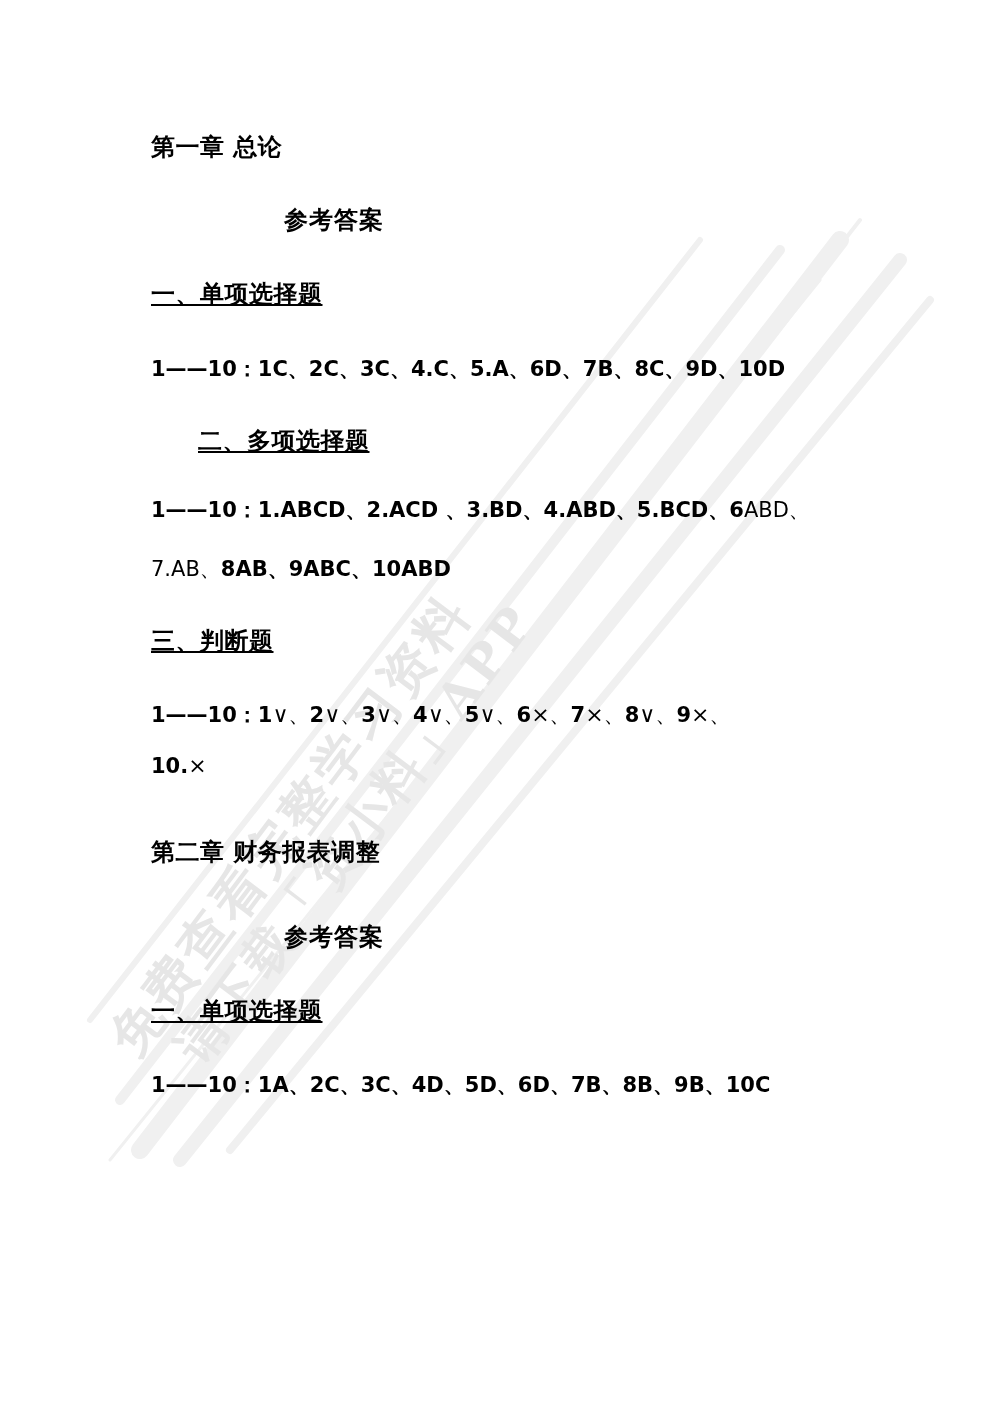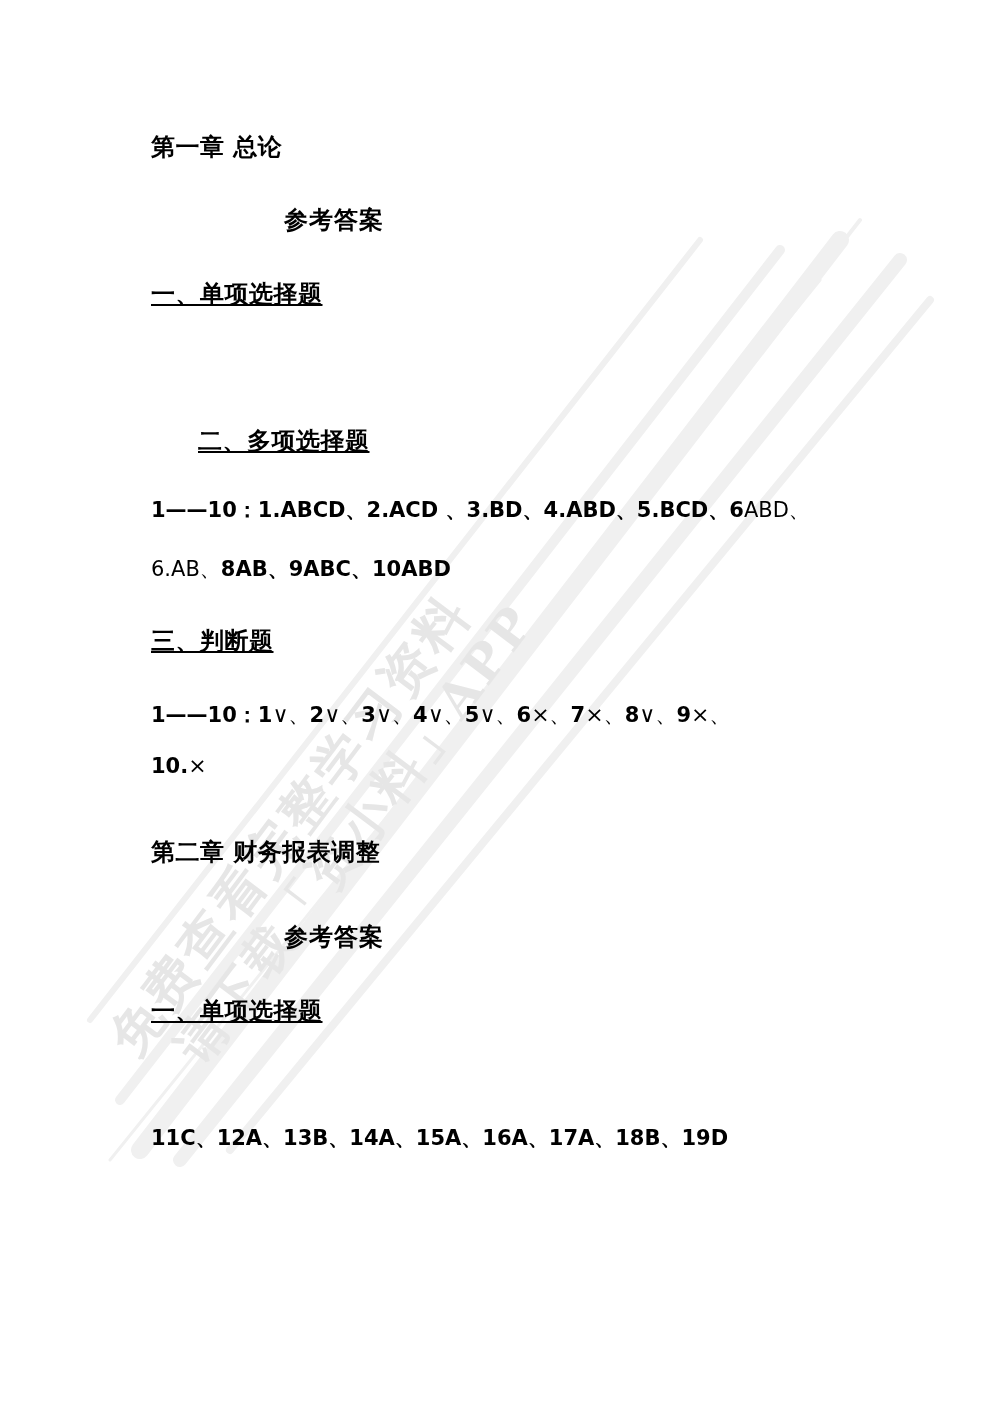--- a/index.html
+++ b/index.html
@@ -74,36 +74,37 @@
       <line x1="110" y1="1160" x2="820" y2="280" stroke-width="3"></line>
     </g>
   </svg>
   <div class="wm-text wm-line1">免费查看完整学习资料</div>
   <div class="wm-text wm-line2">请下载「资小料」APP</div>
 
   <div class="line h-chapter" style="top:131px;">第一章  总论</div>
   <div class="line h-answer" style="top:204px;">参考答案</div>
 
   <div class="line h-section" style="top:278px;">一、单项选择题</div>
+  <div class="line ans" style="top:355px;">1——10：1C、2C、3C、4.C、5.A、6D、7B、8C、9D、10D</div>
 
   <div class="line h-section" style="top:425px;margin-left:47px;">二、多项选择题</div>
   <div class="line ans" style="top:496px;">
     <span>1——10：1.ABCD、2.ACD 、3.BD、4.ABD、5.BCD、6</span><span class="normal">ABD、</span>
   </div>
   <div class="line ans" style="top:555px;">
-    <span class="normal">6.AB、</span><span>8AB、9ABC、10ABD</span>
+    <span class="normal">7.AB、</span><span>8AB、9ABC、10ABD</span>
   </div>
 
   <div class="line h-section" style="top:625px;">三、判断题</div>
   <div class="line ans" style="top:701px;text-align:right;">
     <span>1——10：</span><span>1</span><span class="mark">∨</span><span class="normal">、</span><span>2</span><span class="mark">∨</span><span class="normal">、</span><span>3</span><span class="mark">∨</span><span class="normal">、</span><span>4</span><span class="mark">∨</span><span class="normal">、</span><span>5</span><span class="mark">∨</span><span class="normal">、</span><span>6</span><span class="mark">×</span><span class="normal">、</span><span>7</span><span class="mark">×</span><span class="normal">、</span><span>8</span><span class="mark">∨</span><span class="normal">、</span><span>9</span><span class="mark">×</span><span class="normal">、</span>
   </div>
   <div class="line ans" style="top:753px;text-align:right;">
     <span>10.</span><span class="mark">×</span>
   </div>
 
   <div class="line h-chapter" style="top:836px;">第二章  财务报表调整</div>
   <div class="line h-answer" style="top:921px;">参考答案</div>
 
   <div class="line h-section" style="top:995px;">一、单项选择题</div>
-  <div class="line ans" style="top:1124px;">11C、12A、13B、14A、15A、16A、17A、18B、19D</div>
+  <div class="line ans" style="top:1071px;">1——10：1A、2C、3C、4D、5D、6D、7B、8B、9B、10C</div>
 
 </div>
 
 </body></html>

